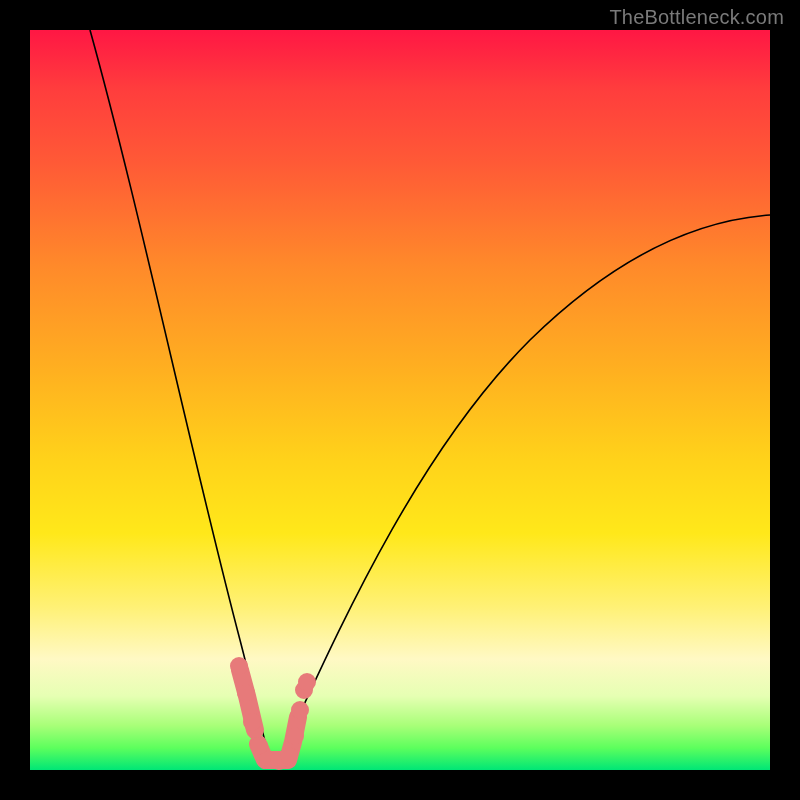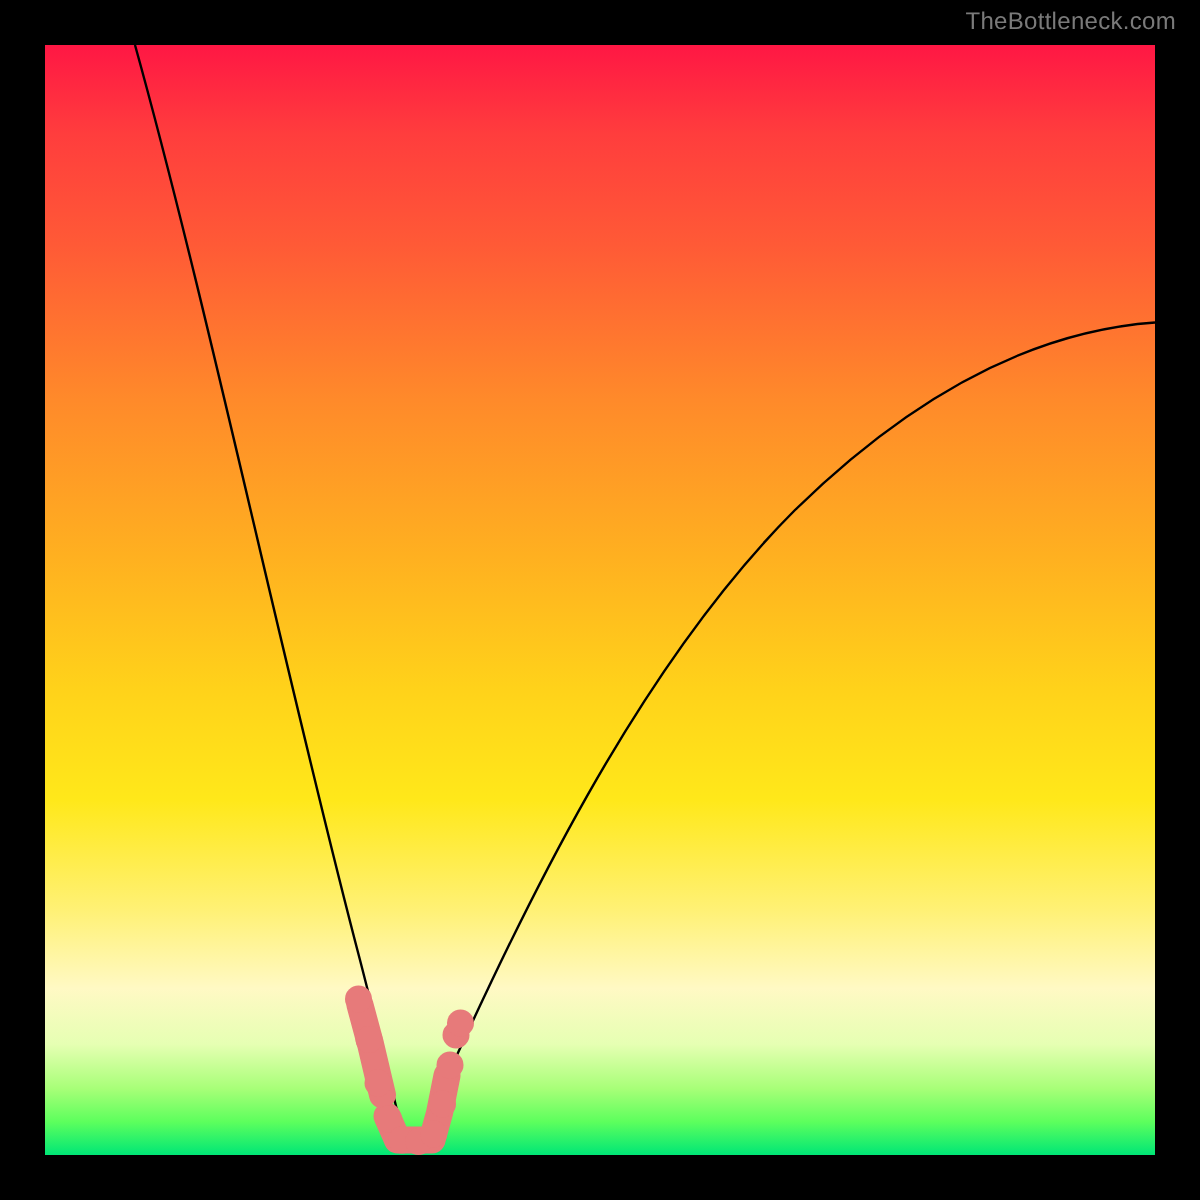--- a/index.html
+++ b/index.html
@@ -39,21 +39,21 @@
       #a8ff78 94%,
       #5dff5d 97%,
       #00e676 100%
     );
   }
   .watermark {
     position: absolute;
     top: 6px;
     right: 16px;
     color: #7a7a7a;
-    font-size: 16px;
+    font-size: 20px;
     font-weight: 500;
     letter-spacing: 0.2px;
     user-select: none;
   }
   svg.curve {
     position: absolute;
     left: 0; top: 0;
     width: 740px;
     height: 740px;
     overflow: visible;

